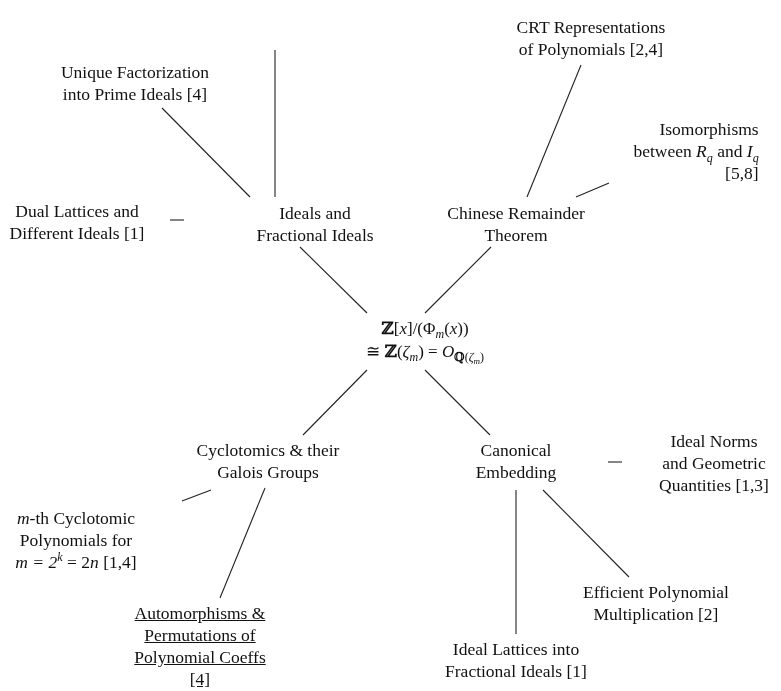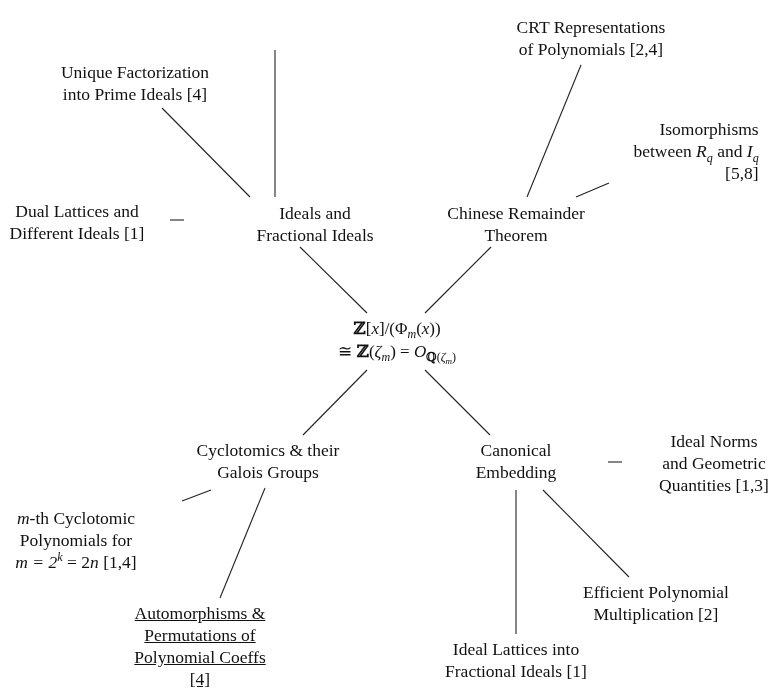--- a/index.html
+++ b/index.html
@@ -19,21 +19,21 @@
       text-align: center;
       font-size: 17.5px;
       line-height: 22px;
       white-space: nowrap;
       transform: translateX(-50%);
     }
     .node .line { display: block; }
     .math { font-style: italic; }
     .bb { font-style: normal; font-family: "DejaVu Serif", serif; font-weight: bold; }
     sub, sup { font-size: 12px; line-height: 0; }
-    .center-node { font-size: 17px; }
+    .center-node { font-size: 17px; margin-left: 28px; }
   </style>
 </head>
 <body>
 
 <div id="canvas" style="color: rgb(17, 17, 17);">
   <svg id="edges" xmlns="http://www.w3.org/2000/svg">
     <line x1="275" y1="50" x2="275" y2="197" stroke="#222222"></line>
     <line x1="162" y1="108" x2="250" y2="197" stroke="#222222"></line>
     <line x1="170" y1="220" x2="184" y2="220" stroke="#222222"></line>
     <line x1="300" y1="247" x2="367" y2="313" stroke="#222222"></line>

